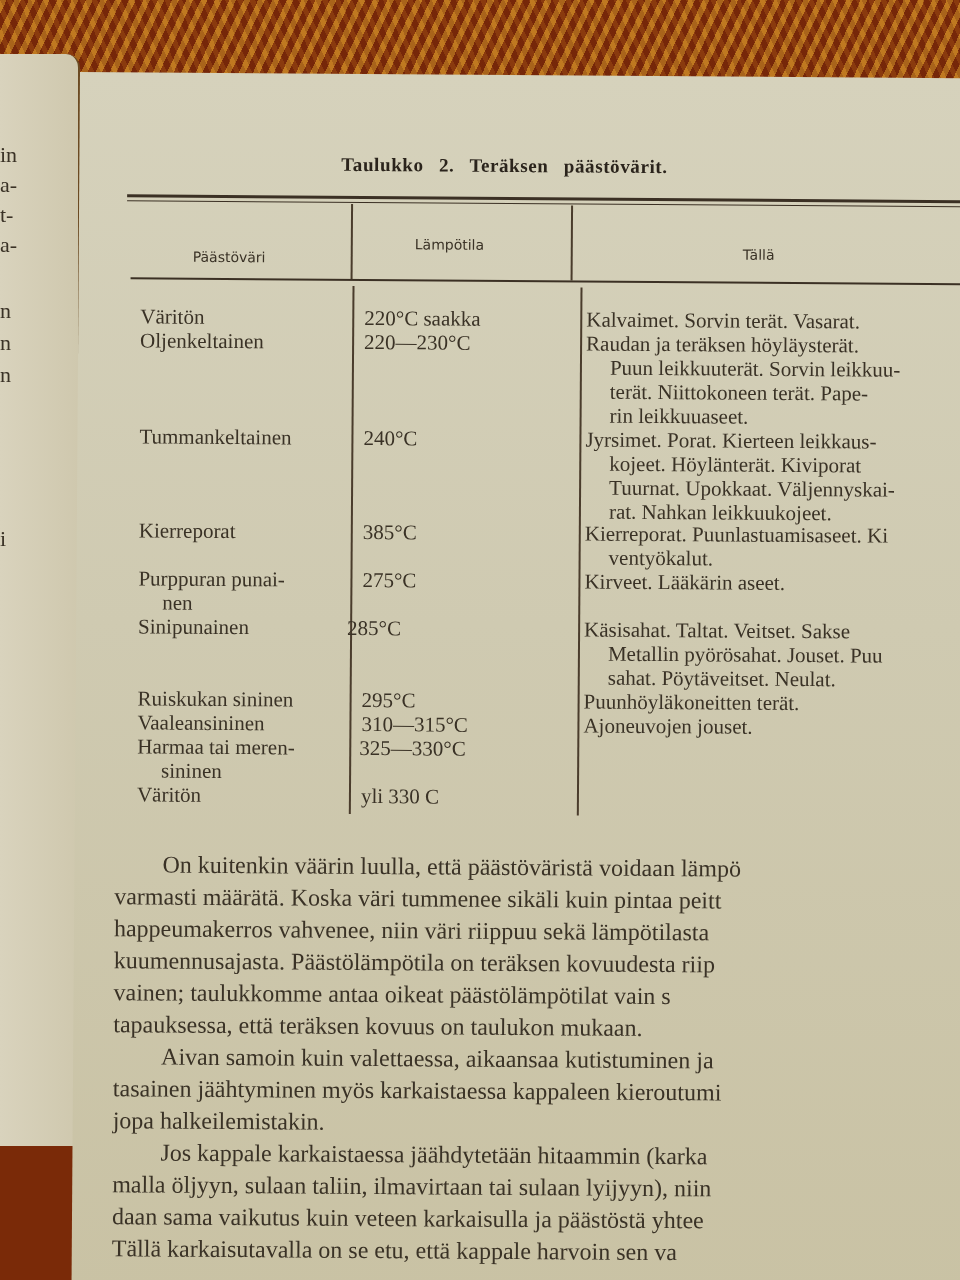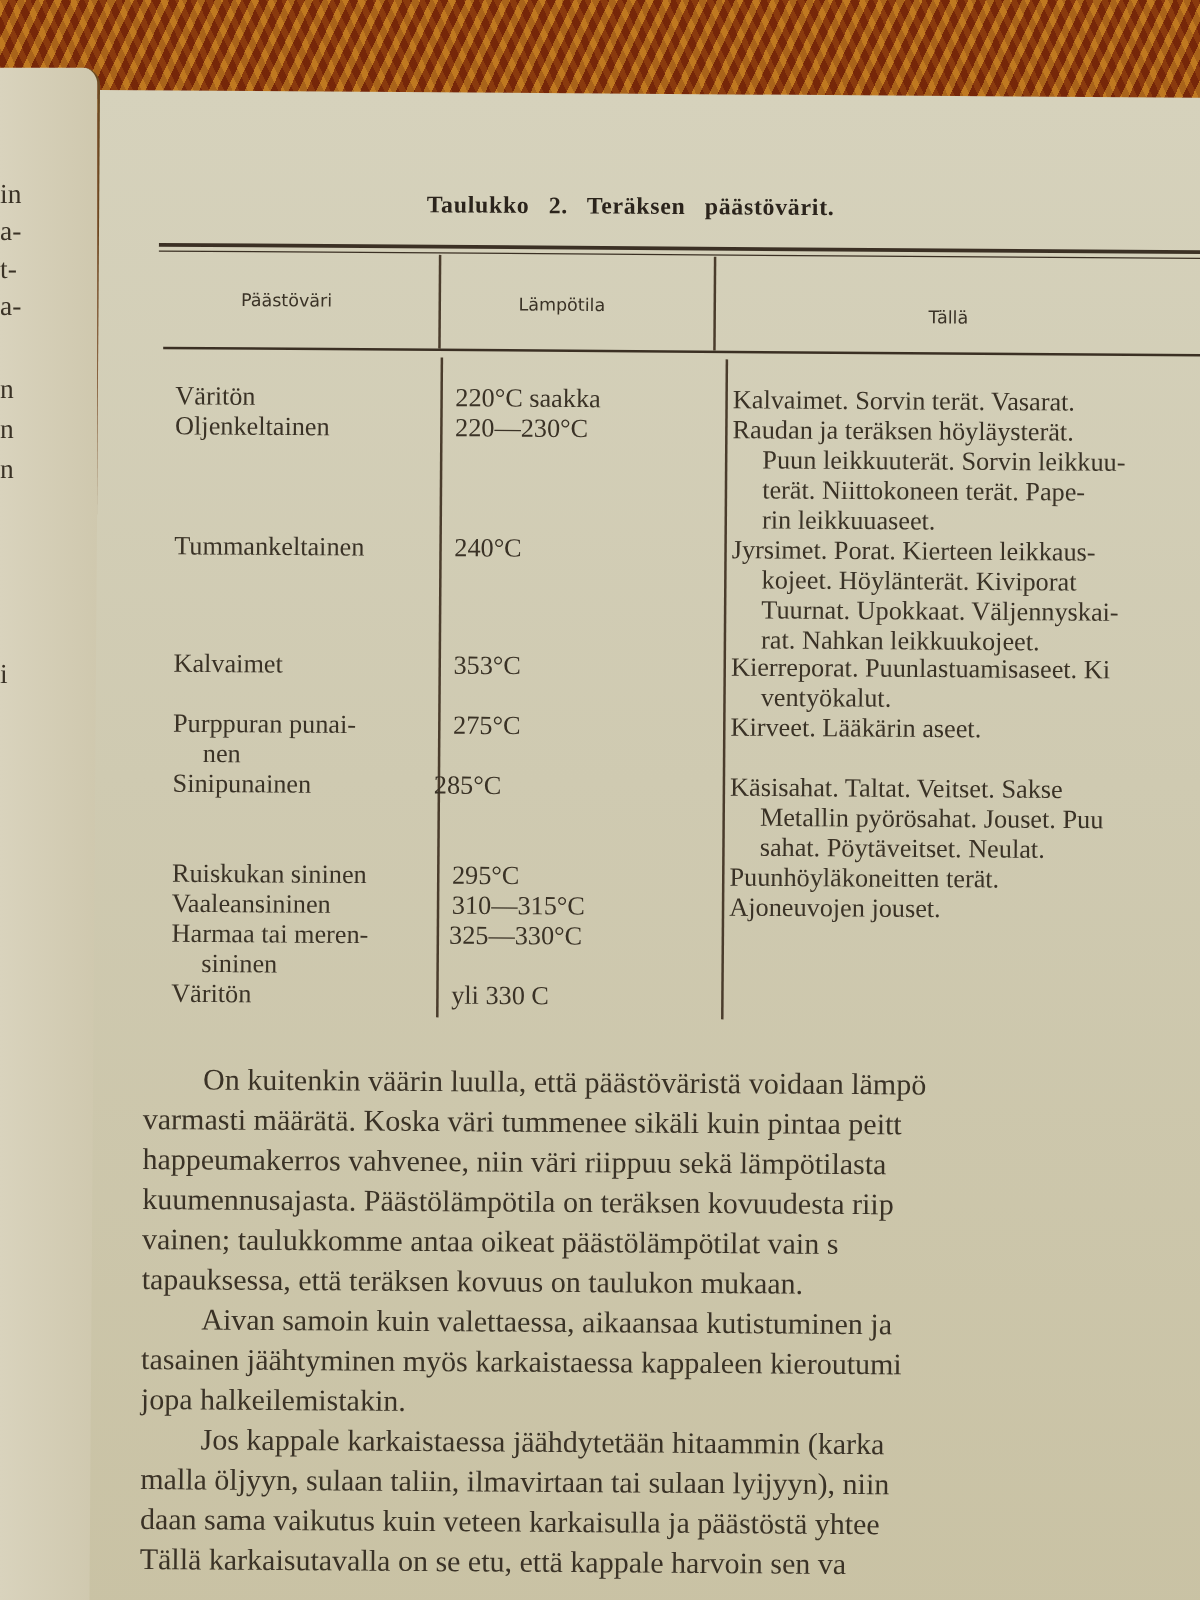--- a/index.html
+++ b/index.html
@@ -9,21 +9,21 @@
     font-family:"DejaVu Serif", serif;
   }
   .carpet {
     position:absolute; left:0; top:0; width:960px; height:90px;
     background:
       repeating-linear-gradient(115deg, rgba(214,150,40,0.55) 0 6px, rgba(120,40,8,0.6) 6px 13px),
       repeating-linear-gradient(65deg, rgba(190,120,30,0.5) 0 5px, rgba(90,25,5,0.5) 5px 11px),
       #8a3210;
   }
   .left-page {
-    position:absolute; left:0; top:54px; width:78px; height:1226px;
+    position:absolute; left:0; top:54px; width:78px; height:1092px;
     background:linear-gradient(90deg,#d9d3bd,#cfc8ae);
     border-right:2px solid #6b4a22;
     border-top-right-radius:14px;
   }
   .left-page .frag {
     position:absolute; left:0; font-size:22px; color:#3a3226;
     font-family:"Liberation Serif", serif;
   }
   .main-page {
     position:absolute; left:80px; top:72px; width:900px; height:1220px;
@@ -77,21 +77,21 @@
   <span class="frag" style="top:472px">i</span>
 </div>
 
 <div class="main-page">
   <div class="title">Taulukko 2.  Teräksen päästövärit.</div>
   <div class="rule-top"></div>
   <div class="rule-top2"></div>
 
   <div class="vline" style="left:272px;top:130px;height:75px"></div>
   <div class="vline" style="left:492px;top:130px;height:75px"></div>
-  <div class="hdr" style="left:114px;top:160px">Päästöväri</div>
+  <div class="hdr" style="left:114px;top:176px">Päästöväri</div>
   <div class="hdr" style="left:336px;top:162px">Lämpötila</div>
   <div class="hdr" style="left:664px;top:170px">Tällä</div>
   <div class="rule-head"></div>
 
   <div class="vline" style="left:274px;top:212px;height:528px"></div>
   <div class="vline" style="left:502px;top:212px;height:528px"></div>
 
   <div class="cell" style="left:62px;top:232px"><span>Väritön</span></div>
   <div class="cell" style="left:286px;top:232px">220°C saakka</div>
   <div class="cell" style="left:508px;top:232px"><span>Kalvaimet. Sorvin terät. Vasarat.</span></div>
@@ -107,22 +107,22 @@
 
   <div class="cell" style="left:62px;top:352px"><span>Tummankeltainen</span></div>
   <div class="cell" style="left:286px;top:352px">240°C</div>
   <div class="cell" style="left:508px;top:352px">
     <span style="display:block">Jyrsimet. Porat. Kierteen leikkaus-</span>
     <span class="indent">kojeet. Höylänterät. Kiviporat</span>
     <span class="indent">Tuurnat. Upokkaat. Väljennyskai-</span>
     <span class="indent">rat. Nahkan leikkuukojeet.</span>
   </div>
 
-  <div class="cell" style="left:62px;top:446px"><span>Kalvaimet</span></div>
-  <div class="cell" style="left:286px;top:446px">353°C</div>
+  <div class="cell" style="left:62px;top:446px"><span>Kierreporat</span></div>
+  <div class="cell" style="left:286px;top:446px">385°C</div>
   <div class="cell" style="left:508px;top:446px">
     <span style="display:block">Kierreporat. Puunlastuamisaseet. Ki</span>
     <span class="indent">ventyökalut.</span>
   </div>
 
   <div class="cell" style="left:62px;top:494px">
     <span style="display:block">Purppuran punai-</span>
     <span class="indent">nen</span>
   </div>
   <div class="cell" style="left:286px;top:494px">275°C</div>

